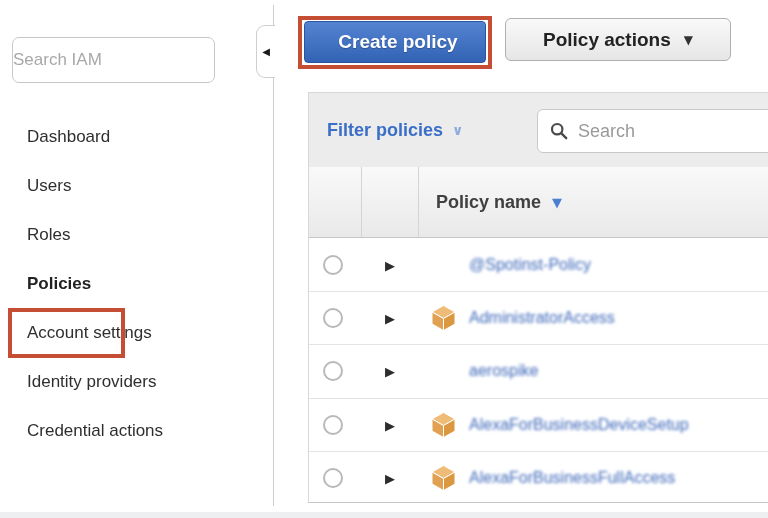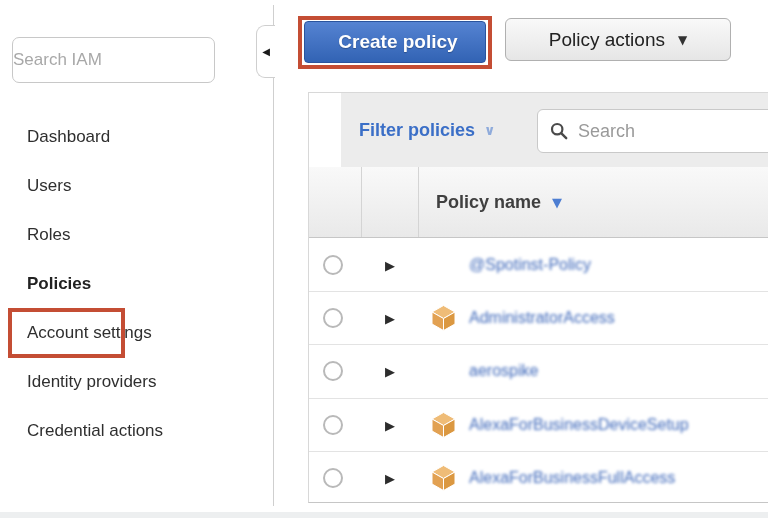--- a/index.html
+++ b/index.html
@@ -27,29 +27,29 @@
   .redbox-create{left:298px;top:16px;width:194px;height:53px;}
   .btn-create{position:absolute;left:304px;top:21px;width:182px;height:42px;
     border:1px solid #2a549e;border-radius:4px;
     background:linear-gradient(#5583d2,#3263b4);
     color:#fff;font-weight:bold;font-size:19px;
     display:flex;align-items:center;justify-content:center;cursor:pointer;
     text-shadow:0 1px 1px rgba(0,0,0,0.25);box-sizing:border-box;padding-left:12px;}
   .btn-actions{position:absolute;left:505px;top:18px;width:226px;height:43px;
     border:1px solid #b0b0b0;border-radius:6px;
     background:linear-gradient(#f9f9f9,#e6e6e6);
-    color:#222;font-weight:normal;font-size:19px;
+    color:#222;font-weight:bold;font-size:19px;
     display:flex;align-items:center;justify-content:center;cursor:pointer;box-sizing:border-box;}
   .btn-actions .glyph{font-family:"DejaVu Sans", sans-serif;font-size:12px;margin-left:13px;color:#333;}
 
   
   .panel{position:absolute;left:308px;top:92px;width:460px;height:411px;
     box-sizing:border-box;border-left:1px solid #d8d8d8;border-top:1px solid #d8d8d8;
     border-bottom:1px solid #c6c6c6;overflow:hidden;background:#fff;}
-  .filter-bar{height:74px;background:#ececec;display:flex;align-items:center;padding-left:18px;box-sizing:border-box;margin-left:32px;}
+  .filter-bar{height:74px;background:#ececec;display:flex;align-items:center;padding-left:18px;box-sizing:border-box;}
   .filter-label{font-size:18px;font-weight:bold;color:#3b6fc7;cursor:pointer;display:flex;align-items:center;}
   .filter-label .glyph{font-family:"DejaVu Sans", sans-serif;font-size:14px;font-weight:bold;color:#8fabdb;margin-left:9px;}
   .search-box{position:absolute;left:228px;top:16px;width:290px;height:44px;
     background:#fff;border:1px solid #c9c9c9;border-radius:6px;
     display:flex;align-items:center;padding-left:12px;box-sizing:border-box;}
   .search-box input{border:none;outline:none;font-size:18px;color:#333;width:210px;margin-left:8px;
     font-family:"Liberation Sans", sans-serif;}
   .search-box input::placeholder{color:#9a9a9a;}
 
   .table-header{position:relative;height:71px;background:linear-gradient(#f9f9f9,#e9e9e9);

